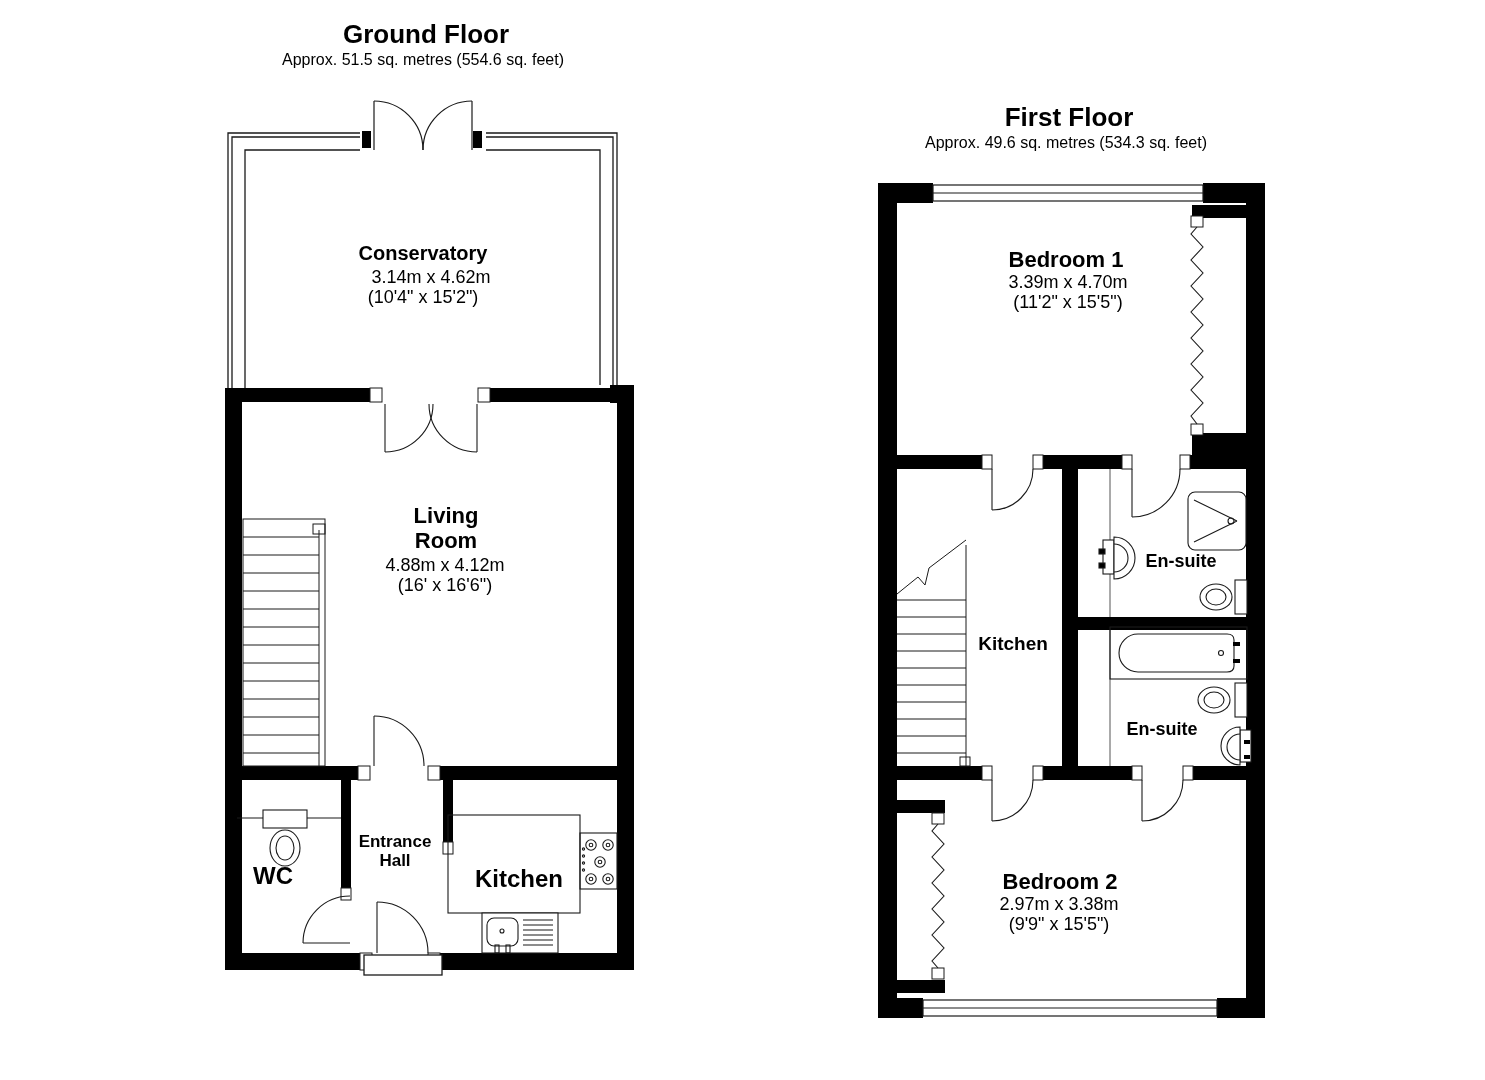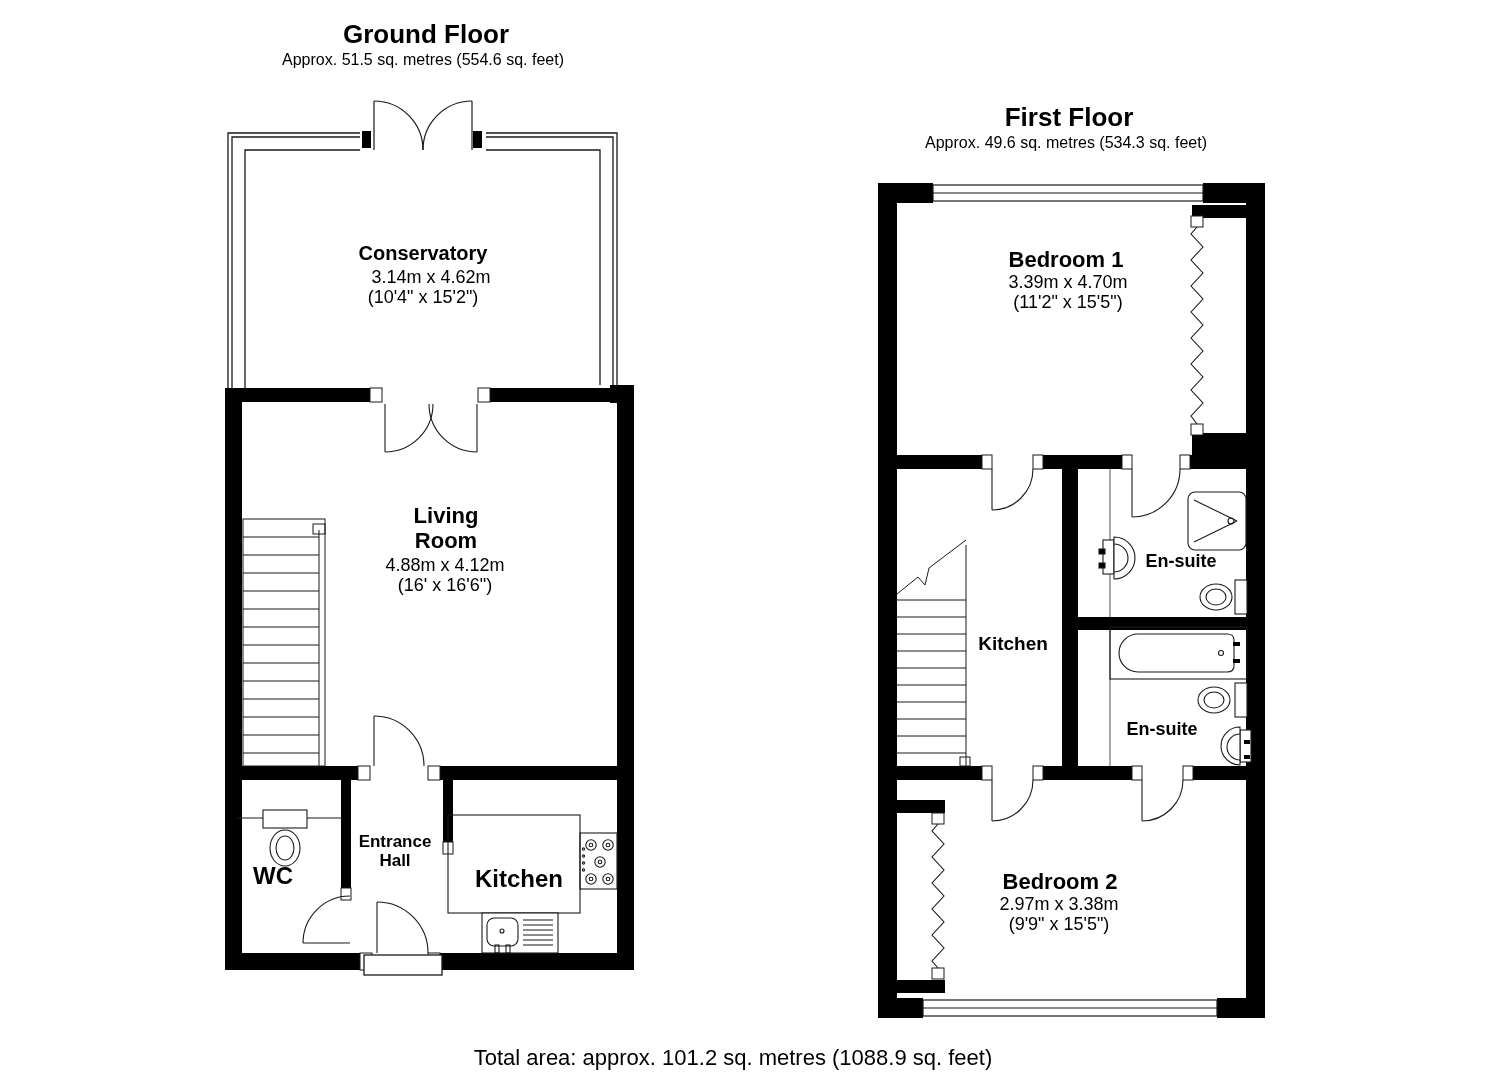--- a/index.html
+++ b/index.html
@@ -270,15 +270,14 @@
   <div class="lbl" style="left:1068px;top:292px;font-size:18px;">(11'2" x 15'5")</div>
 
   <div class="lbl b" style="left:1181px;top:551px;font-size:18px;">En-suite</div>
   <div class="lbl b" style="left:1013px;top:633px;font-size:19px;">Kitchen</div>
   <div class="lbl b" style="left:1162px;top:719px;font-size:18px;">En-suite</div>
 
   <div class="lbl b" style="left:1060px;top:870px;font-size:22px;">Bedroom 2</div>
   <div class="lbl" style="left:1059px;top:894px;font-size:18px;">2.97m x 3.38m</div>
   <div class="lbl" style="left:1059px;top:914px;font-size:18px;">(9'9" x 15'5")</div>
 
-  <div class="lbl" style="left:733px;top:1046px;font-size:22px;">Total area: approx. 101.2 sq. metres (1088.9 sq. feet)</div>
 
 </div>
 
 </body></html>

